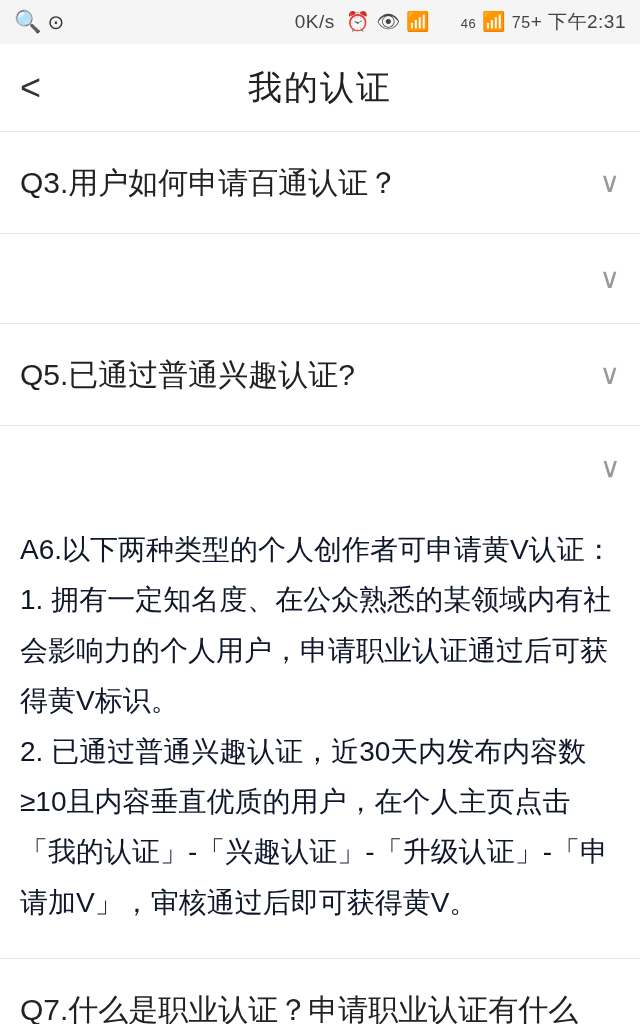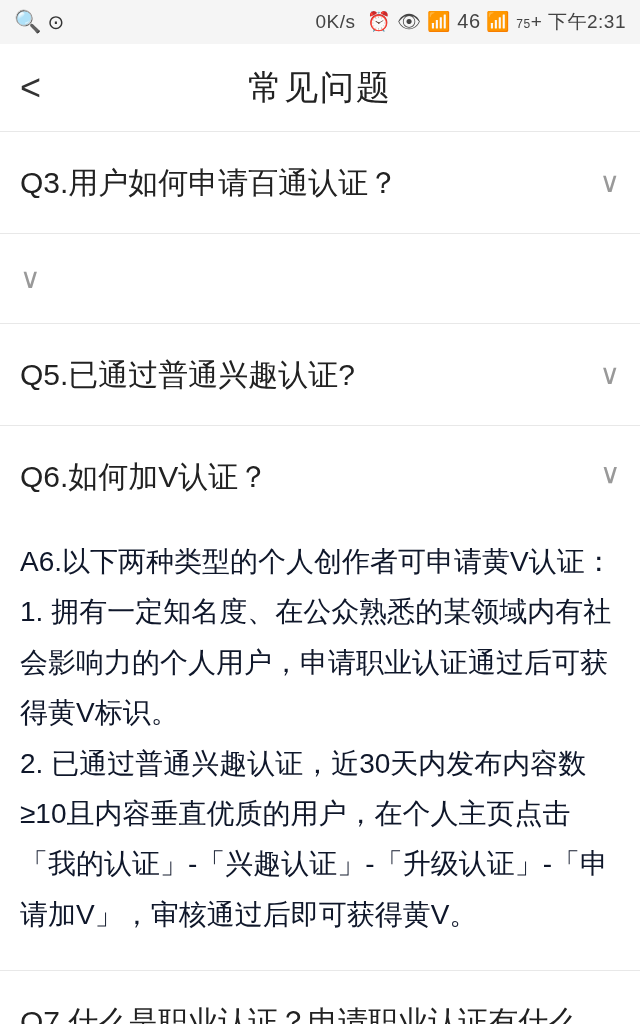--- a/index.html
+++ b/index.html
@@ -60,21 +60,21 @@
     .faq-list {
       width: 100%;
     }
     .faq-item {
       border-bottom: 1px solid #e8e8e8;
       padding: 0 20px;
     }
     .faq-question {
       display: flex;
       align-items: center;
-      justify-content: flex-start;
+      justify-content: flex-end;
       padding: 28px 0;
       cursor: pointer;
     }
     .faq-question-text {
       font-size: 30px;
       font-weight: 500;
       color: #222;
       line-height: 1.5;
       flex: 1;
       padding-right: 20px;
@@ -96,29 +96,29 @@
   </style>
 </head>
 <body>
 
 <div class="status-bar">
   <div class="status-bar-left">
     <span>🔍</span>
     <span style="font-size:20px;">⊙</span>
   </div>
   <div style="font-size:19px; color:#444; letter-spacing:0.5px;">
-    0K/s &nbsp;⏰&nbsp;👁&nbsp;📶&nbsp;<span style="font-size:20px;">46</span>&nbsp;📶&nbsp;<span style="font-size:12px;">75</span>+&nbsp;下午2:31
+    0K/s &nbsp;⏰&nbsp;👁&nbsp;📶&nbsp;<span style="font-size:13px;margin-left:24px;">46</span>&nbsp;📶&nbsp;<span style="font-size:16px;">75</span>+&nbsp;下午2:31
   </div>
 </div>
 
 <div class="top-nav">
   <div class="top-nav-back">
     <span>&lt;</span>
   </div>
-  <div class="top-nav-title">常见问题</div>
+  <div class="top-nav-title">我的认证</div>
 </div>
 
 <div class="faq-list" id="faq-list">
 <div class="faq-item">
       <div class="faq-question">
         <div class="faq-question-text">Q3.用户如何申请百通认证？</div>
         <div class="faq-chevron">∨</div>
       </div>
     </div>
     <div class="faq-item">
@@ -127,21 +127,20 @@
       </div>
     </div>
     <div class="faq-item">
       <div class="faq-question">
         <div class="faq-question-text">Q5.已通过普通兴趣认证?</div>
         <div class="faq-chevron">∨</div>
       </div>
     </div>
     <div class="faq-item expanded">
       <div class="faq-question">
-        <div class="faq-question-text">Q6.如何加V认证？</div>
         <div class="faq-chevron">∧</div>
       </div>
       <div class="faq-answer">A6.以下两种类型的个人创作者可申请黄V认证：<br>1. 拥有一定知名度、在公众熟悉的某领域内有社会影响力的个人用户，申请职业认证通过后可获得黄V标识。<br>2. 已通过普通兴趣认证，近30天内发布内容数≥10且内容垂直优质的用户，在个人主页点击「我的认证」-「兴趣认证」-「升级认证」-「申请加V」，审核通过后即可获得黄V。</div>
     </div>
     <div class="faq-item">
       <div class="faq-question">
         <div class="faq-question-text">Q7.什么是职业认证？申请职业认证有什么好处?</div>
       </div>
     </div>
   </div>

